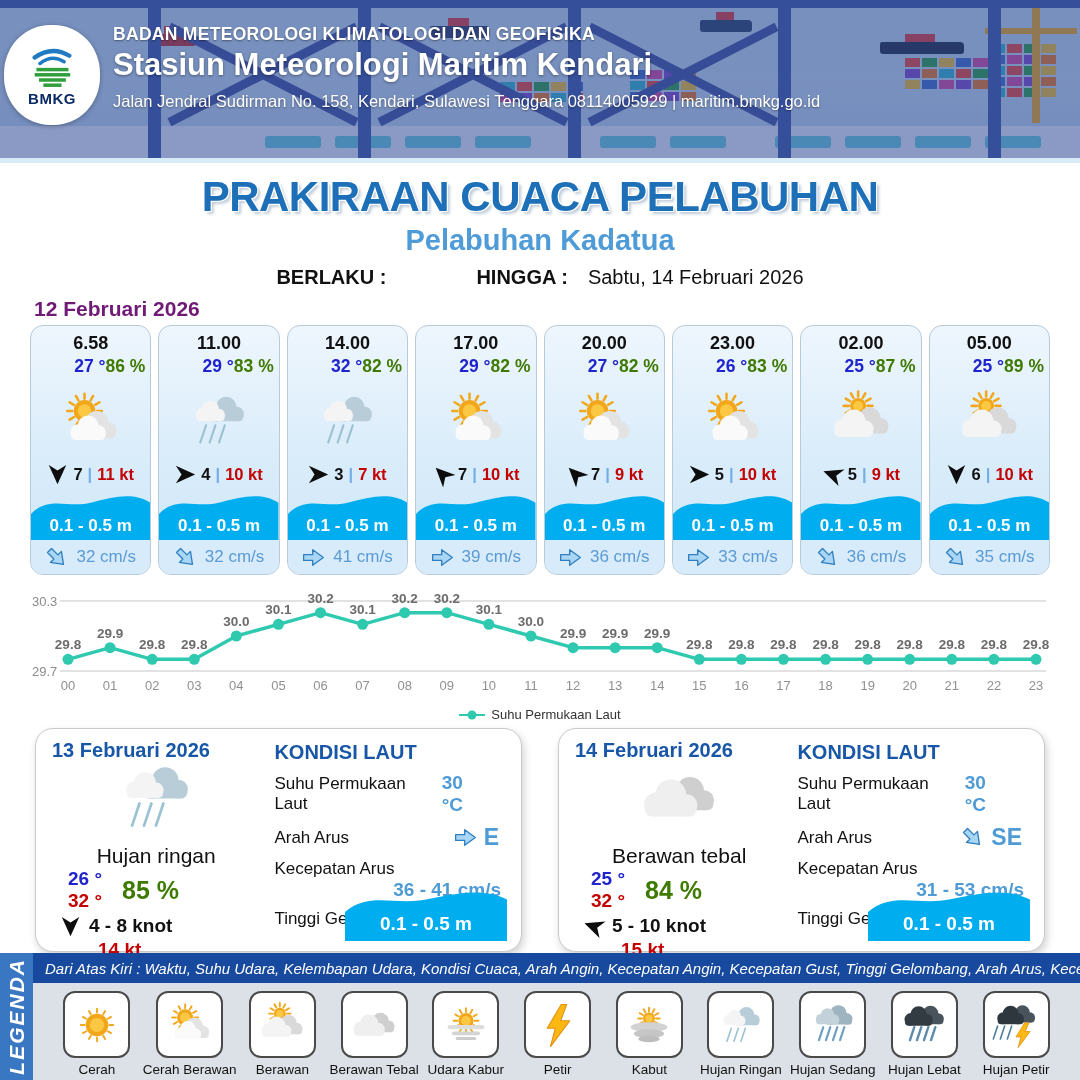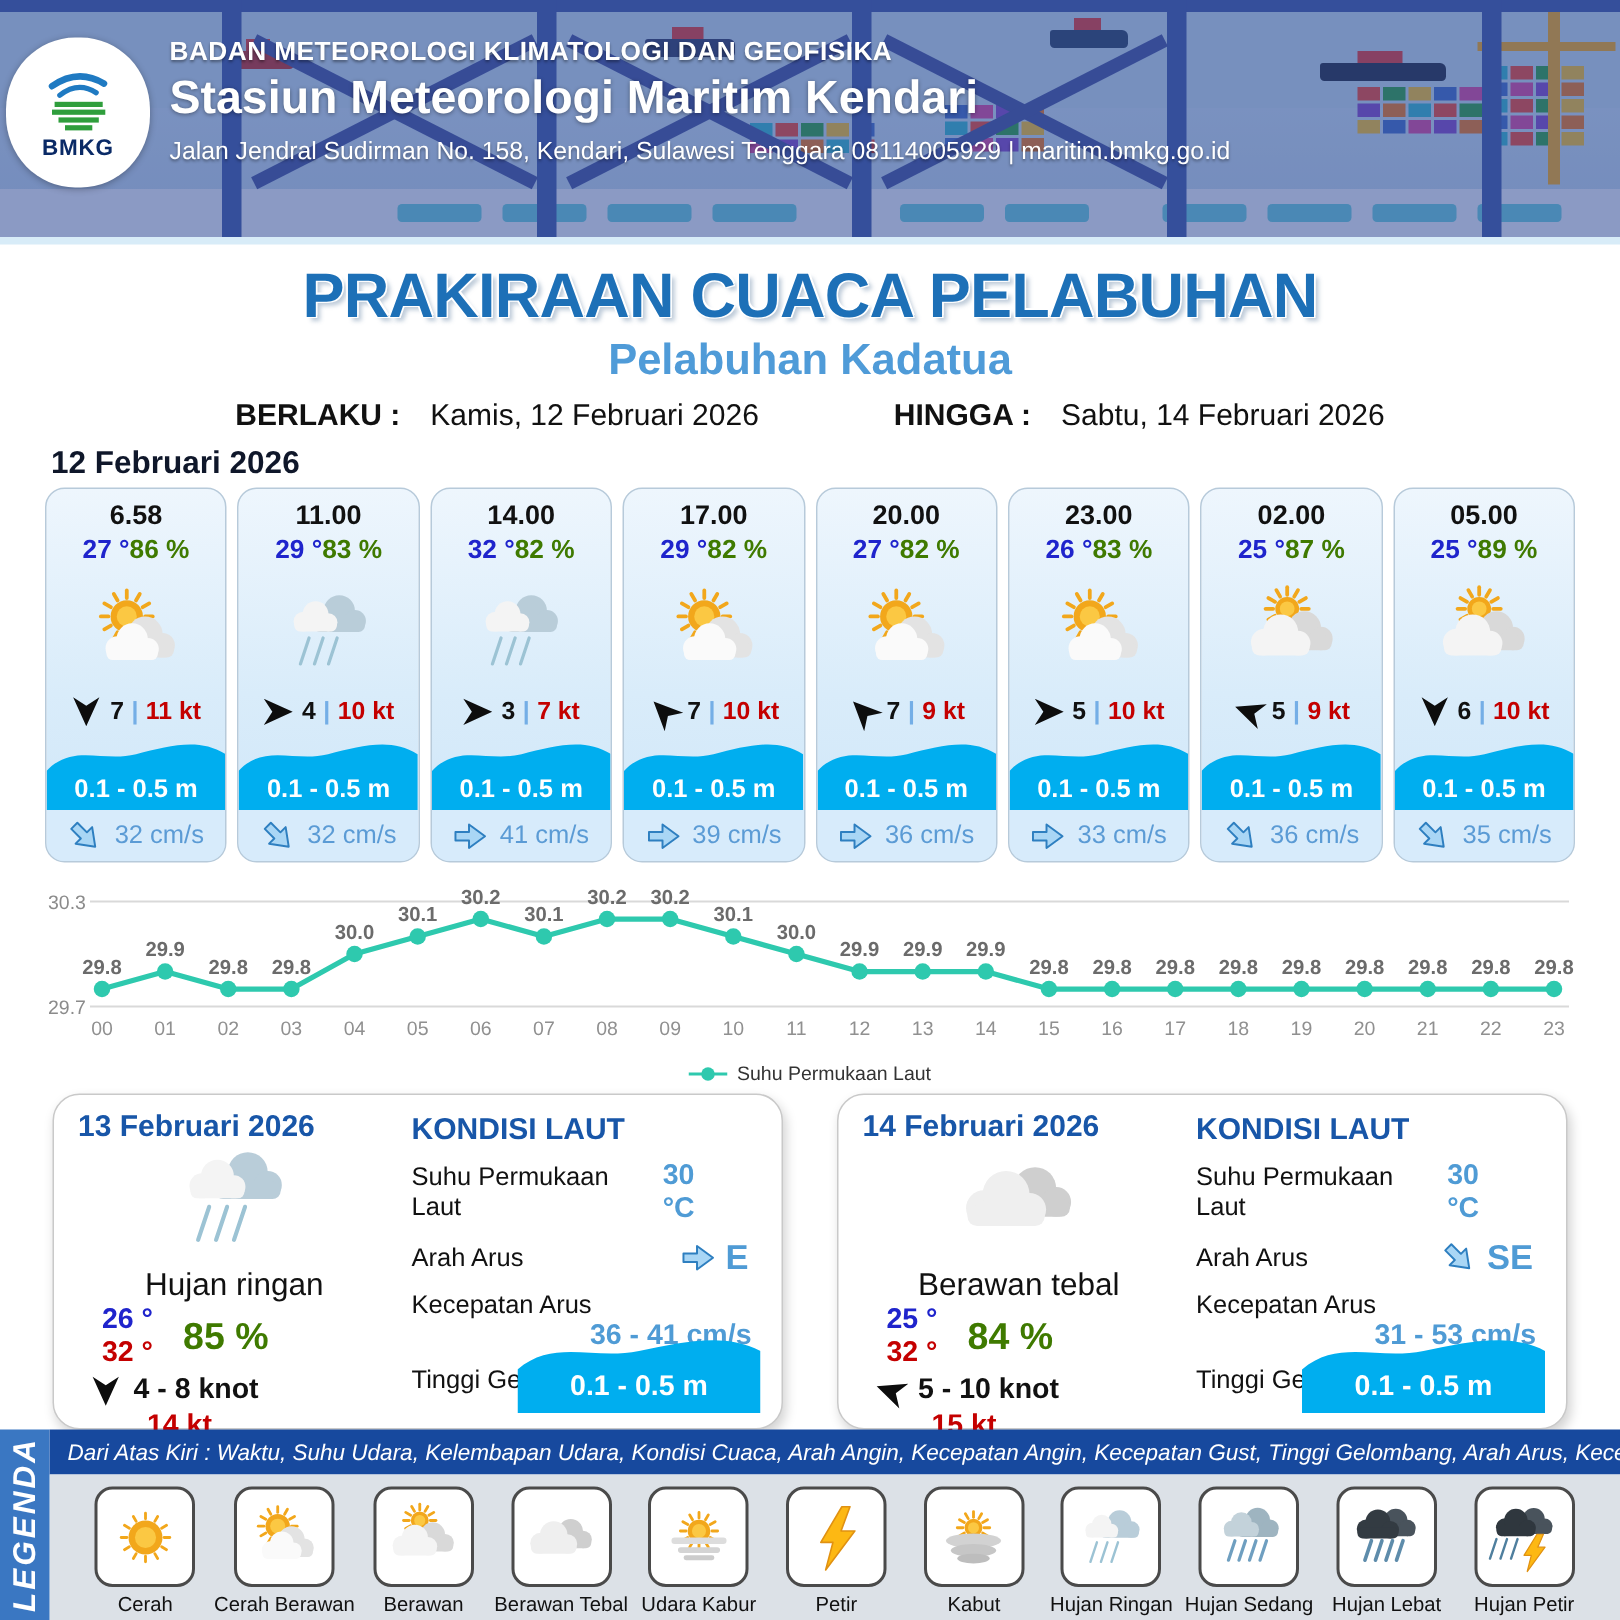--- a/index.html
+++ b/index.html
@@ -22,26 +22,26 @@
   
   .titleblock{text-align:center;padding-top:10px}
   .main-title{margin:0;font-size:42px;font-weight:bold;color:#1d70b7;letter-spacing:-.5px;
      text-shadow:-1px -1px 0 #fff,1px -1px 0 #fff,-1px 1px 0 #fff,1px 1px 0 #fff,3px 3px 3px rgba(110,140,170,.45)}
   .sub-title{margin:3px 0 0;font-size:29px;font-weight:bold;color:#4f9bd8;text-shadow:1px 1px 0 #fff}
   .validity{margin-top:9px;font-size:20px;display:flex;justify-content:center;align-items:baseline;gap:20px}
   .vlabel{font-weight:bold}
   .hingga{margin-left:70px}
 
   
-  .date-label{margin:8px 0 4px 34px;font-size:21px;font-weight:bold;color:#0f172a}
+  .date-label{margin:8px 0 4px 34px;font-size:21px;font-weight:bold;color:#701a75}
   .cards{display:flex;gap:7px;padding:0 30px}
   .card{flex:1;background:linear-gradient(180deg,#eef6fd 0%,#d9ecfa 55%,#cfe6f8 100%);
         border:1px solid #b7cada;border-radius:13px;overflow:hidden;display:flex;flex-direction:column;height:248px}
   .c-time{text-align:center;font-size:18px;font-weight:bold;margin-top:7px}
-  .c-th{display:flex;justify-content:center;padding:2px 16px 0;font-size:17.5px;font-weight:bold}
+  .c-th{display:flex;justify-content:flex-end;padding:2px 5px 0;font-size:17.5px;font-weight:bold}
   .c-temp{color:#1f24cc}.c-hum{color:#3f7a00}
   .c-icon{flex:1;display:flex;align-items:center;justify-content:center}
   .c-icon svg{width:72px;height:72px}
   .c-wind{display:flex;align-items:center;justify-content:center;gap:5px;font-size:16.5px;font-weight:bold;margin-bottom:1px}
   .warrow{width:21px;height:21px}
   .c-sep{color:#74aee6}
   .c-gust{color:#c40000}
   .c-wavebox{position:relative;height:54px}
   .c-wavebox svg{position:absolute;inset:0;width:100%;height:100%}
   .c-wavetext{position:absolute;bottom:4px;width:100%;text-align:center;color:#fff;font-weight:bold;font-size:17px;z-index:2}
@@ -209,21 +209,20 @@
     <div class="addr">Jalan Jendral Sudirman No. 158, Kendari, Sulawesi Tenggara  08114005929 | maritim.bmkg.go.id</div>
   </div>
 </header>
 <div class="hdr-strip"></div>
 
 <section class="titleblock">
   <h1 class="main-title">PRAKIRAAN CUACA PELABUHAN</h1>
   <h2 class="sub-title">Pelabuhan Kadatua</h2>
   <div class="validity">
     <span class="vlabel">BERLAKU :</span>
-    <span class="vvalue">Kamis, 12 Februari 2026</span>
     <span class="vlabel hingga">HINGGA :</span>
     <span class="vvalue">Sabtu, 14 Februari 2026</span>
   </div>
 </section>
 
 <div class="date-label">12 Februari 2026</div>
 <div class="cards" id="cards">
 <div class="card">
   <div class="c-time">6.58</div>
   <div class="c-th">

